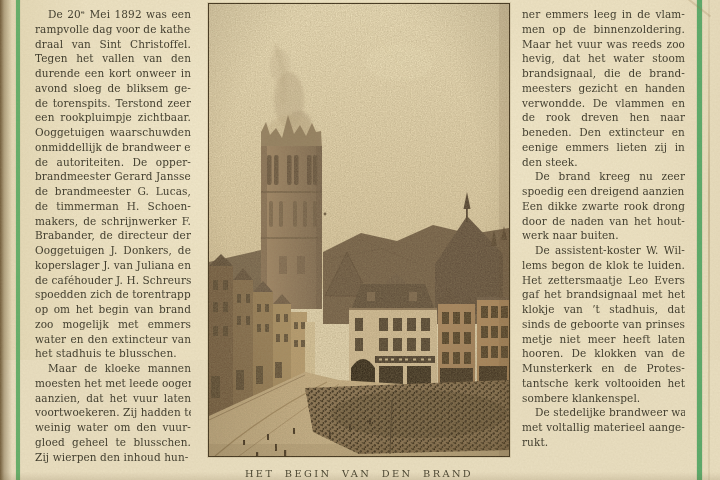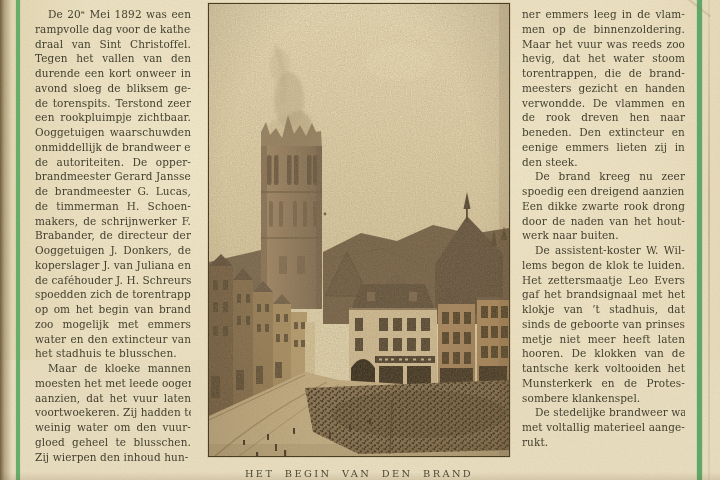--- a/index.html
+++ b/index.html
@@ -307,42 +307,42 @@
       <rect x="0" y="0" width="300" height="452" filter="url(#grain)" opacity="0.5"></rect>
     </svg>
   </figure>
 
   <div class="col col-right">
 
   <div class="line">ner emmers leeg in de vlam-</div>
       <div class="line">men op de binnenzoldering.</div>
       <div class="line">Maar het vuur was reeds zoo</div>
       <div class="line">hevig, dat het water stoom</div>
-      <div class="line">torentrappen, die de brand-</div>
+      <div class="line">brandsignaal, die de brand-</div>
       <div class="line">meesters gezicht en handen</div>
       <div class="line">verwondde. De vlammen en</div>
       <div class="line">de rook dreven hen naar</div>
       <div class="line">beneden. Den extincteur en</div>
       <div class="line">eenige emmers lieten zij in</div>
       <div class="line end">den steek.</div>
       <div class="line indent">De brand kreeg nu zeer</div>
       <div class="line">spoedig een dreigend aanzien.</div>
       <div class="line">Een dikke zwarte rook drong</div>
       <div class="line">door de naden van het hout-</div>
       <div class="line end">werk naar buiten.</div>
       <div class="line indent">De assistent-koster W. Wil-</div>
       <div class="line">lems begon de klok te luiden.</div>
       <div class="line">Het zettersmaatje Leo Evers</div>
       <div class="line">gaf het brandsignaal met het</div>
       <div class="line">klokje van ’t stadhuis, dat</div>
       <div class="line">sinds de geboorte van prinses</div>
       <div class="line">metje niet meer heeft laten</div>
       <div class="line">hooren. De klokken van de</div>
+      <div class="line">Munsterkerk en de Protes-</div>
       <div class="line">tantsche kerk voltooiden het</div>
-      <div class="line">Munsterkerk en de Protes-</div>
       <div class="line end">sombere klankenspel.</div>
       <div class="line indent">De stedelijke brandweer was</div>
       <div class="line">met voltallig materieel aange-</div>
       <div class="line end">rukt.</div>
     </div>
 
   <div class="caption">HET BEGIN VAN DEN BRAND</div>
 
   <div class="rule rule-left" style="background: rgb(99, 174, 104);"></div>
   <div class="rule rule-right" style="background: rgb(88, 169, 104);"></div>

